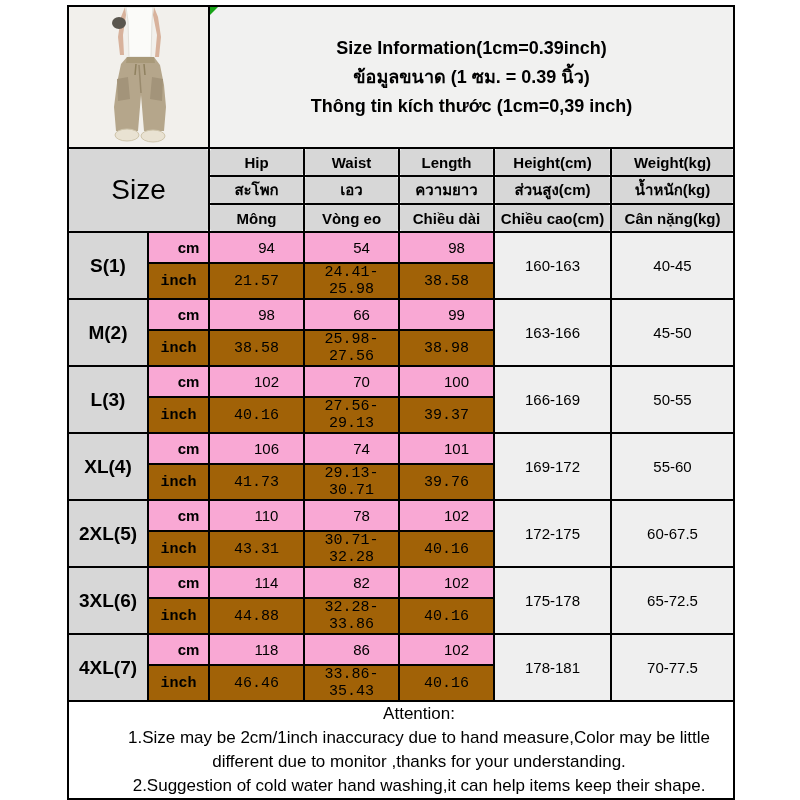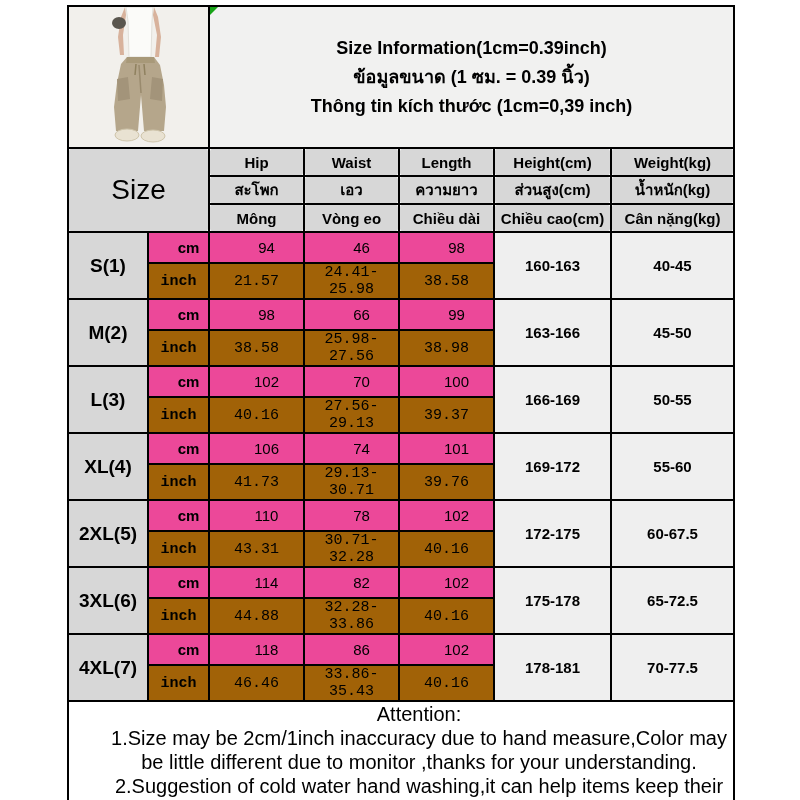--- a/index.html
+++ b/index.html
@@ -81,36 +81,36 @@
     font-size: 19px;
   }
   .unit-cell {
     font-weight: bold;
     font-size: 15px;
   }
   .val-cell {
     font-size: 15px;
     font-weight: normal;
   }
-  .row-cm td.unit-cell, .row-cm td.val-cell { background: #ec4899; padding-left: 20px; }
+  .row-cm td.unit-cell, .row-cm td.val-cell { background: #f9a8d4; padding-left: 20px; }
   .row-inch td.unit-cell, .row-inch td.val-cell { background: #a16207; font-family: Liberation Mono, monospace; }
   .range-cell {
     background: #efefef;
     font-size: 15px;
-    font-weight: bold;
+    font-weight: normal;
   }
   td.attention-cell {
     background: #ffffff;
     text-align: left;
     vertical-align: top;
     padding: 3px 6px 6px 6px;
     height: 86px;
   }
   .attention-cell div {
-    font-size: 20px;
+    font-size: 17px;
     line-height: 24px;
     margin-left: 36px;
   }
 </style>
 </head>
 <body>
 
 <div class="sheet">
 <table class="size-table">
   <colgroup>
@@ -178,21 +178,21 @@
     <td class="hdr-cell">Vòng eo</td>
     <td class="hdr-cell">Chiều dài</td>
     <td class="hdr-cell">Chiều cao(cm)</td>
     <td class="hdr-cell">Cân nặng(kg)</td>
   </tr>
 
   <tr class="data-row row-cm">
     <td rowspan="2" class="size-label-cell">S(1)</td>
     <td class="unit-cell">cm</td>
     <td class="val-cell">94</td>
-    <td class="val-cell">46</td>
+    <td class="val-cell">54</td>
     <td class="val-cell">98</td>
     <td rowspan="2" class="range-cell">160-163</td>
     <td rowspan="2" class="range-cell">40-45</td>
   </tr>
   <tr class="data-row row-inch">
     <td class="unit-cell">inch</td>
     <td class="val-cell">21.57</td>
     <td class="val-cell">24.41-25.98</td>
     <td class="val-cell">38.58</td>
   </tr>

